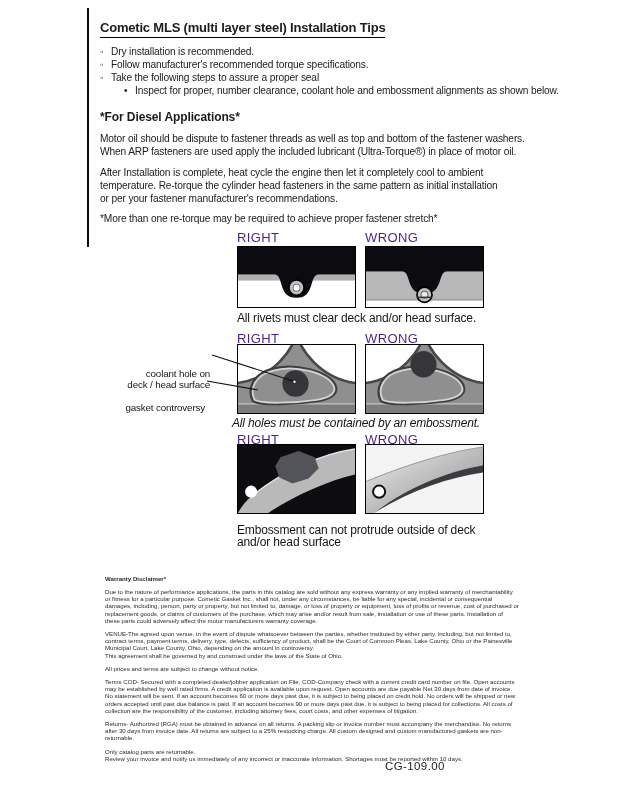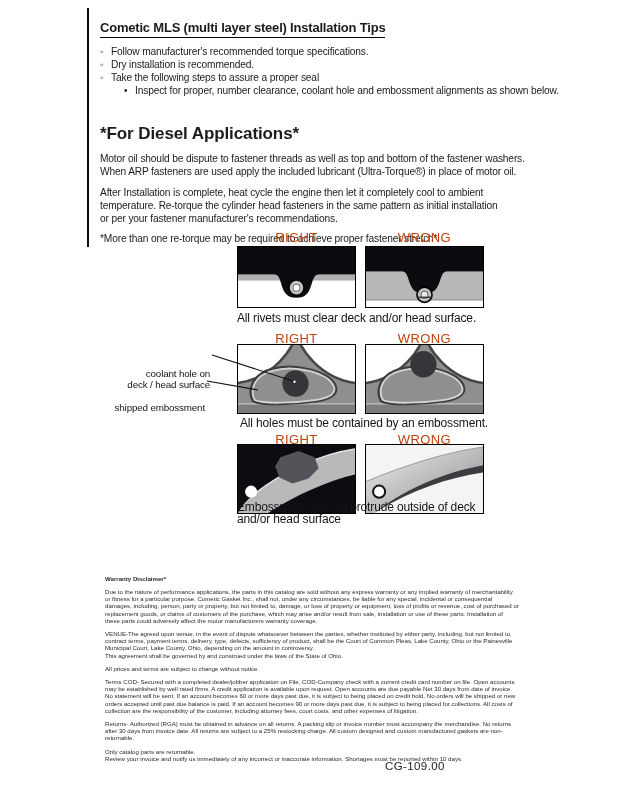--- a/index.html
+++ b/index.html
@@ -16,26 +16,26 @@
   .title {
     display:inline-block; font-size:13px; font-weight:bold; letter-spacing:-0.2px;
     border-bottom:1.8px solid #000; padding-bottom:2px; margin-bottom:7px; white-space:nowrap;
   }
   ul.bullets { list-style:none; margin:0; padding:0; font-size:10.2px; line-height:13px; letter-spacing:-0.15px; }
   ul.bullets li { position:relative; padding-left:11px; white-space:nowrap; }
   ul.bullets li.b1::before { content:"◦"; position:absolute; left:0; top:0; font-size:10px; color:#222; }
   ul.bullets li.b2 { margin-left:24px; }
   ul.bullets li.b2::before { content:"•"; position:absolute; left:0; top:0; font-size:10px; color:#111; }
 
-  .diesel-heading { font-size:17px; font-weight:bold; margin:27px 0 8px; letter-spacing:-0.1px; }
+  .diesel-heading { font-size:12px; font-weight:bold; margin:13px 0 8px; letter-spacing:-0.1px; }
   .para { font-size:10.2px; line-height:13px; margin:0 0 8px; white-space:pre; letter-spacing:-0.15px; }
   .note { font-size:10.2px; margin-top:0; white-space:nowrap; letter-spacing:-0.15px; }
 
   .figures { position:absolute; left:0; top:228px; width:618px; height:330px; }
-  .fig-head { position:absolute; width:119px; text-align:center; font-size:13px; letter-spacing:0.4px; color:#c2410c; }
+  .fig-head { position:absolute; width:119px; text-align:left; font-size:13px; letter-spacing:0.4px; color:#4c1d95; }
   .panel { position:absolute; width:119px; border:1.5px solid #000; background:#fff; box-sizing:border-box; }
   .panel svg { display:block; width:100%; height:100%; }
   .h62 { height:62px; } .h70 { height:70px; }
   .fig-caption { position:absolute; font-size:12px; line-height:12px; letter-spacing:-0.15px; white-space:pre-line; color:#151517; }
   .fig-label { position:absolute; width:110px; text-align:right; font-size:9.8px; line-height:10.6px; white-space:pre-line; letter-spacing:-0.15px; color:#151517;margin-top:28px; }
   .leaders { position:absolute; left:0; top:0; width:618px; height:330px; pointer-events:none; }
 
   .disclaimer { position:absolute; left:105px; top:575px; width:414px; color:#2a2a2c; }
   .disclaimer .dh { font-size:6.1px; font-weight:bold; margin:0 0 6px; }
   .disclaimer p { font-size:6.1px; line-height:7.2px; margin:0 0 6px; white-space:pre-line; }
@@ -46,22 +46,22 @@
 <body>
 
 <div class="page">
 
   <div class="left-rule"></div>
 
   <div class="content">
     <div class="title">Cometic MLS (multi layer steel) Installation Tips</div>
 
     <ul class="bullets">
+      <li class="b1">Dry installation is recommended.</li>
       <li class="b1">Follow manufacturer's recommended torque specifications.</li>
-      <li class="b1">Dry installation is recommended.</li>
       <li class="b1">Take the following steps to assure a proper seal</li>
       <li class="b2">Inspect for proper, number clearance, coolant hole and embossment alignments as shown below.</li>
     </ul>
 
     <div class="diesel-heading">*For Diesel Applications*</div>
     <p class="para">Motor oil should be dispute to fastener threads as well as top and bottom of the fastener washers.
 When ARP fasteners are used apply the included lubricant (Ultra-Torque®) in place of motor oil.</p>
     <p class="para">After Installation is complete, heat cycle the engine then let it completely cool to ambient
 temperature. Re-torque the cylinder head fasteners in the same pattern as initial installation
 or per your fastener manufacturer's recommendations.</p>
@@ -94,21 +94,21 @@
         <line x1="51" y1="49.5" x2="65" y2="49.5" stroke="#3a3a3a" stroke-width="1.5"></line>
       </svg>
     </div>
     <div class="fig-caption" style="left:237px; top:84px;">All rivets must clear deck and/or head surface.</div>
 
     <div class="fig-head" style="left:237px; top:103px;">RIGHT</div>
     <div class="fig-head" style="left:365px; top:103px;">WRONG</div>
 
     <div class="fig-label" style="left:100px; top:113px;">coolant hole on
 deck / head surface</div>
-    <div class="fig-label" style="left:95px; top:147px;">shipped embossment</div>
+    <div class="fig-label" style="left:95px; top:147px;">gasket controversy</div>
 
     <div class="panel h70" style="left:237px; top:116px;">
       <svg viewBox="0 0 116 67" preserveAspectRatio="none">
         <rect width="116" height="67" fill="#8f8f8f"></rect>
         <rect y="58" width="116" height="9" fill="#7c7c7c"></rect>
         <line x1="0" y1="58" x2="116" y2="58" stroke="#c4c4c4" stroke-width="1.2"></line>
         <circle cx="-10" cy="-34" r="72" fill="#ffffff" stroke="#474747" stroke-width="2.5"></circle>
         <circle cx="126" cy="-34" r="72" fill="#ffffff" stroke="#474747" stroke-width="2.5"></circle>
         <path d="M15,55 C9,44 15,29 33,24 C57,17 89,27 96,39 C100,47 93,53 79,55 C58,58 22,60 15,55 Z" fill="none" stroke="#3e3e3e" stroke-width="2.8"></path>
         <path d="M16.5,54 C11,43.5 17,30 34,25.5 C57,18.5 88,28 94.5,39.5 C98.5,47 91.5,52 78,54 C58,57 23,58.6 16.5,54 Z" fill="none" stroke="#d4d4d4" stroke-width="1.8"></path>
@@ -120,21 +120,21 @@
         <rect width="116" height="67" fill="#8f8f8f"></rect>
         <rect y="58" width="116" height="9" fill="#7c7c7c"></rect>
         <line x1="0" y1="58" x2="116" y2="58" stroke="#c4c4c4" stroke-width="1.2"></line>
         <circle cx="-10" cy="-34" r="72" fill="#ffffff" stroke="#474747" stroke-width="2.5"></circle>
         <circle cx="126" cy="-34" r="72" fill="#ffffff" stroke="#474747" stroke-width="2.5"></circle>
         <path d="M15,55 C9,44 15,29 33,24 C57,17 89,27 96,39 C100,47 93,53 79,55 C58,58 22,60 15,55 Z" fill="none" stroke="#3e3e3e" stroke-width="2.8"></path>
         <path d="M16.5,54 C11,43.5 17,30 34,25.5 C57,18.5 88,28 94.5,39.5 C98.5,47 91.5,52 78,54 C58,57 23,58.6 16.5,54 Z" fill="none" stroke="#d4d4d4" stroke-width="1.8"></path>
         <circle cx="57" cy="19" r="13" fill="#35353a"></circle>
       </svg>
     </div>
-    <div class="fig-caption" style="left:240px; top:189px;">All holes must be contained by an embossment.</div>
+    <div class="fig-caption" style="left:232px; top:189px;font-style:italic;">All holes must be contained by an embossment.</div>
 
     <div class="fig-head" style="left:237px; top:204px;">RIGHT</div>
     <div class="fig-head" style="left:365px; top:204px;">WRONG</div>
 
     <div class="panel h70" style="left:237px; top:216px;">
       <svg viewBox="0 0 116 67" preserveAspectRatio="none">
         <rect width="116" height="67" fill="#0d0d11"></rect>
         <path d="M116,4 C82,9 44,26 14,50 C8,55 3,61 0,67 L30,67 C52,52 86,36 116,29 Z" fill="#b9b9b9"></path>
         <path d="M116,4 C82,9 44,26 14,50" fill="none" stroke="#e2e2e2" stroke-width="1.5"></path>
         <polygon points="42,12 60,6 76,12 80,23 70,33 54,38 41,32 37,21" fill="#53535a"></polygon>
@@ -149,21 +149,21 @@
             <stop offset="1" stop-color="#8d8d8d"></stop>
           </linearGradient>
         </defs>
         <rect width="116" height="67" fill="#f4f4f4"></rect>
         <path d="M0,36 C34,22 74,8 116,2 V20 C76,27 38,44 8,67 L0,67 Z" fill="url(#g3)"></path>
         <path d="M116,20 C76,27 38,44 8,67 C42,46 80,32 116,27 Z" fill="#3b3b40"></path>
         <path d="M0,36 C34,22 74,8 116,2" fill="none" stroke="#9c9c9c" stroke-width="1"></path>
         <circle cx="13" cy="46" r="6" fill="#ffffff" stroke="#111" stroke-width="2"></circle>
       </svg>
     </div>
-    <div class="fig-caption" style="left:237px; top:273px;">Embossment can not protrude outside of deck
+    <div class="fig-caption" style="left:237px; top:296px;">Embossment can not protrude outside of deck
 and/or head surface</div>
 
     <svg class="leaders" viewBox="0 0 618 330">
       <line x1="212" y1="127" x2="293" y2="153" stroke="#111" stroke-width="1.1"></line>
       <circle cx="294.5" cy="153.8" r="1.7" fill="#ffffff" stroke="#111" stroke-width="0.8"></circle>
       <line x1="207" y1="153" x2="258" y2="162" stroke="#111" stroke-width="1.1"></line>
     </svg>
   </div>
 
   <div class="disclaimer">

